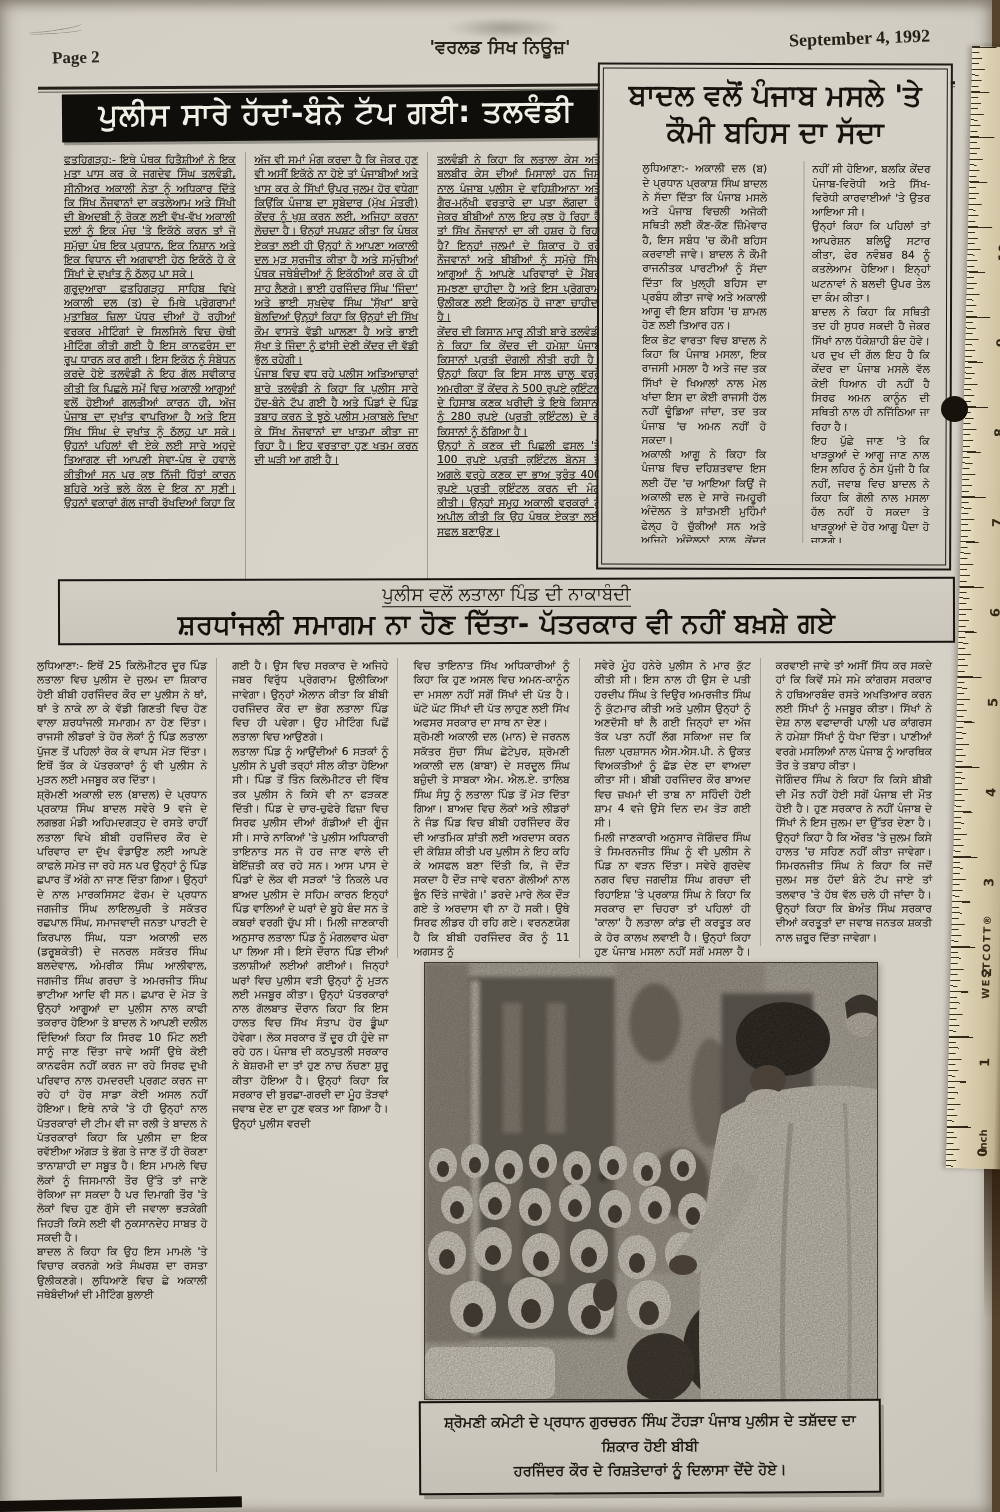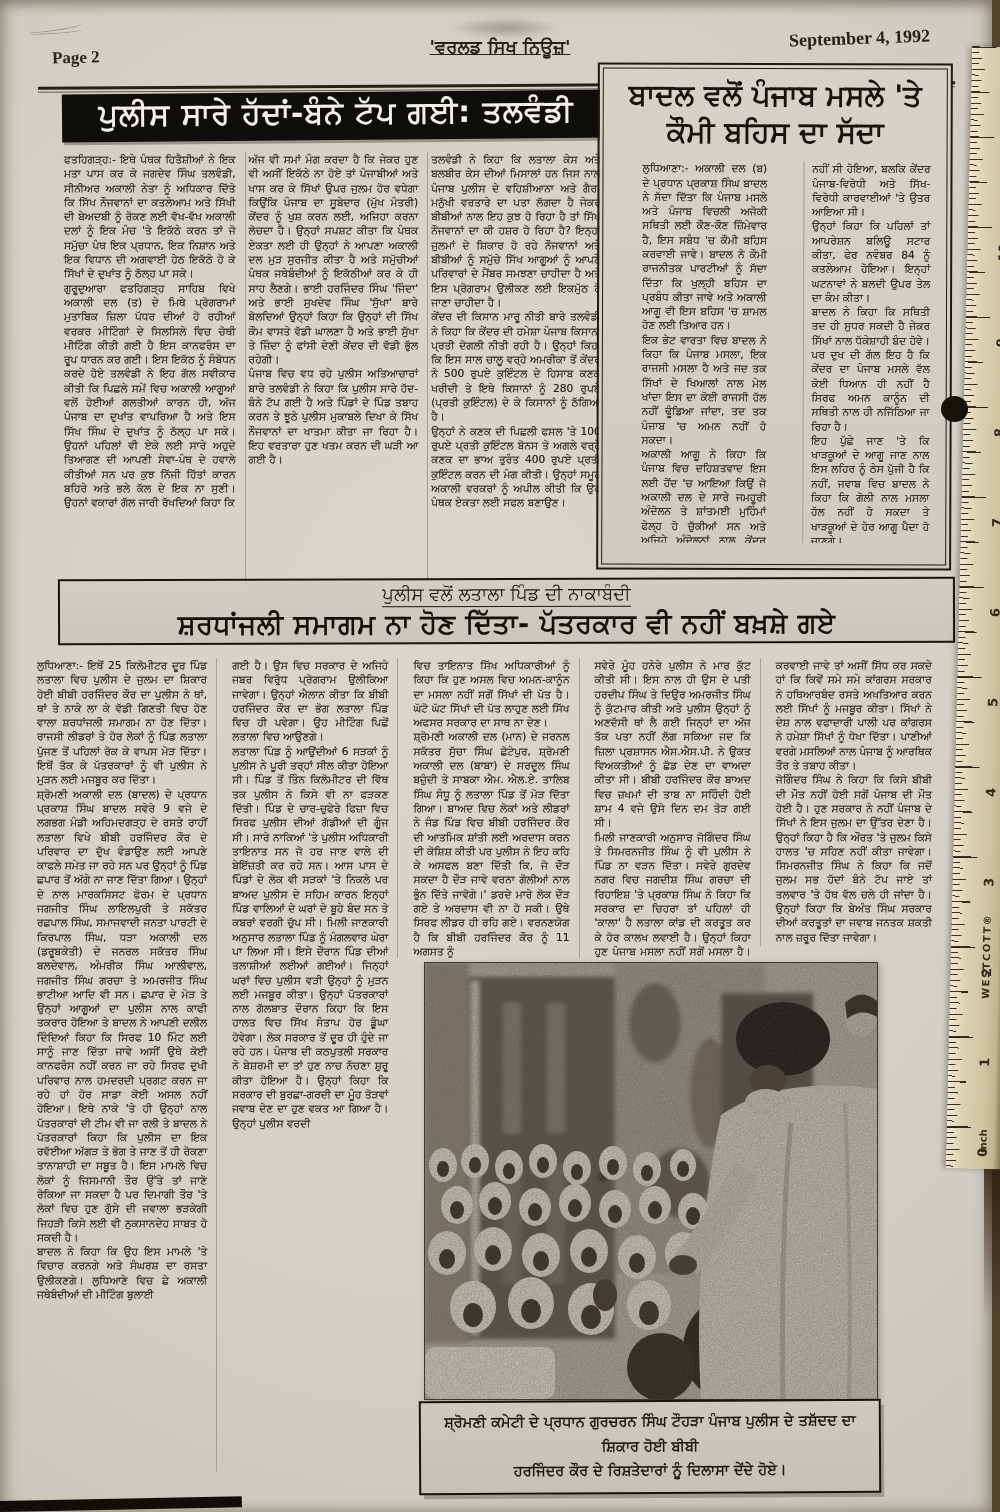--- a/index.html
+++ b/index.html
@@ -3,41 +3,41 @@
 <meta charset="utf-8">
 <style>
   html,body{margin:0;padding:0;}
   body{width:1000px;height:1512px;position:relative;overflow:hidden;
        background:#55432e;font-family:"DejaVu Sans",sans-serif;}
   .page{position:absolute;left:0;top:0;width:992px;height:1512px;
         background:radial-gradient(115% 85% at 45% 42%, #dad6cc 0%, #d3cfc5 55%, #c9c5bb 82%, #b4b0a6 100%);
         box-shadow:inset -6px 0 14px rgba(60,40,20,.25), inset 0 6px 12px rgba(60,50,30,.25), inset 8px 0 14px rgba(70,60,40,.22);}
   
   .hdr-pageno{position:absolute;left:52px;top:48px;font:bold 17px "Liberation Serif",serif;color:#2a2721;transform:rotate(-1.5deg);}
-  .hdr-masthead{position:absolute;left:370px;top:36px;width:260px;text-align:center;font-weight:bold;font-size:18px;color:#262219;text-decoration:underline;}
+  .hdr-masthead{position:absolute;left:370px;top:36px;width:260px;text-align:center;font-weight:bold;font-size:18px;color:#262219;}
   .hdr-date{position:absolute;right:62px;top:28px;font:bold 18px "Liberation Serif",serif;color:#262219;transform:rotate(-2deg);}
   .hdr-smudge{position:absolute;left:430px;top:14px;width:150px;height:28px;
       background:radial-gradient(55% 55% at 50% 50%, rgba(95,90,78,.45), rgba(95,90,78,0) 70%);filter:blur(2px);}
   .hdr-rule{position:absolute;left:38px;top:84px;width:917px;height:2.5px;background:#23201a;transform:rotate(-.35deg);}
   .hdr-rule2{position:absolute;left:38px;top:89px;width:917px;height:1px;background:#5d594f;transform:rotate(-.35deg);}
   .scribble{position:absolute;left:28px;top:24px;width:54px;height:12px;opacity:.55;transform:rotate(-8deg);}
   .scribble i{display:block;border-bottom:1.6px solid #6e695e;border-radius:60%;height:6px;}
   .scribble i+i{height:4px;margin-top:-2px;transform:rotate(4deg);}
 
   
   .coltext{font-size:10.6px;line-height:14.3px;text-align:justify;color:#23201a;
            white-space:pre-line;overflow:hidden;text-shadow:0 0 .5px rgba(35,30,25,.55);}
 
   
   .tl{position:absolute;left:62px;top:92px;width:548px;}
   .tl-headline{background:#0f0e0b;color:#f2efe6;font-weight:bold;font-size:30px;letter-spacing:1px;
       text-align:center;padding:3px 4px 9px;transform:rotate(-.5deg);box-shadow:2px 3px 0 rgba(40,36,28,.35);}
   .tl-cols{display:flex;margin-top:12px;height:428px;overflow:hidden;}
-  .tl-cols .col{width:182.6px;box-sizing:border-box;padding:0 9px 0 2px;}
-  .tl-cols .col + .col{border-left:1px solid #a29d92;padding-left:3px;}
+  .tl-cols .col{width:182.6px;box-sizing:border-box;padding:0 9px 0 2px;text-decoration:underline;}
+  .tl-cols .col + .col{border-left:1px solid #a29d92;padding-left:9px;}
 
   
   .box{position:absolute;left:597px;top:63px;width:355px;height:507px;box-sizing:border-box;
        border:2px solid #1d1a15;padding:3px;background:linear-gradient(#d6d2c8,#cfcbc1);transform:rotate(.2deg);}
   .box-inner{border:1px solid #1d1a15;height:100%;box-sizing:border-box;padding:8px 9px 6px;}
   .box-headline{font-weight:bold;font-size:29px;line-height:1.28;text-align:center;color:#17140f;}
   .box-cols{display:flex;margin-top:10px;height:382px;overflow:hidden;}
   .box-cols .col{width:50%;box-sizing:border-box;padding:0 7px 0 1px;margin-left:29px;}
   .box-cols .col + .col{border-left:1px solid #a29d92;padding-left:8px;}
 

